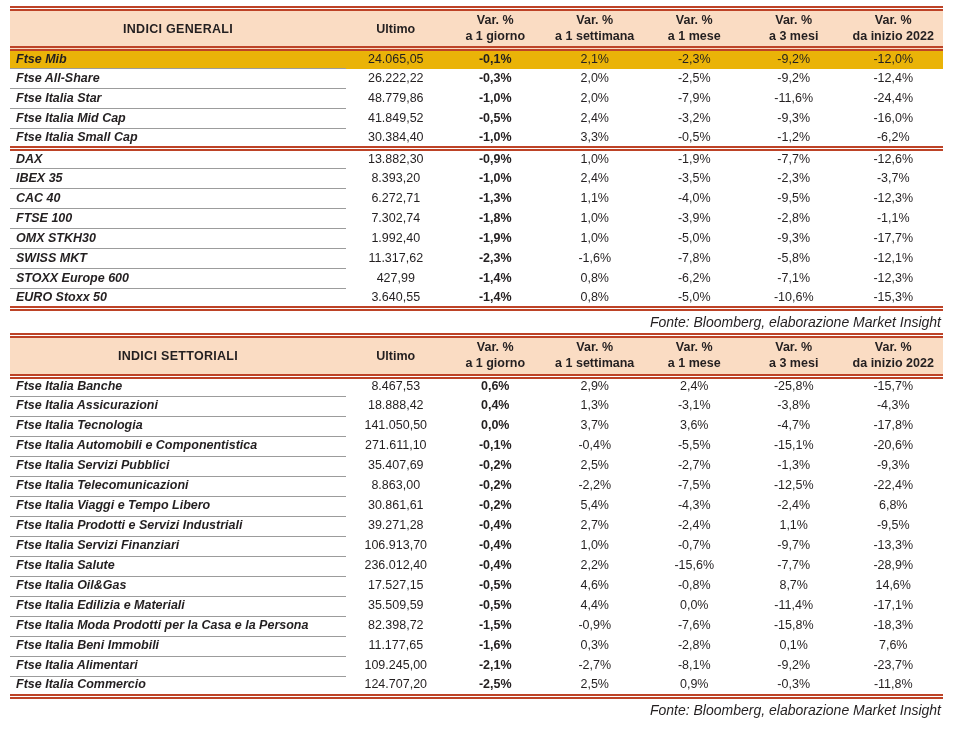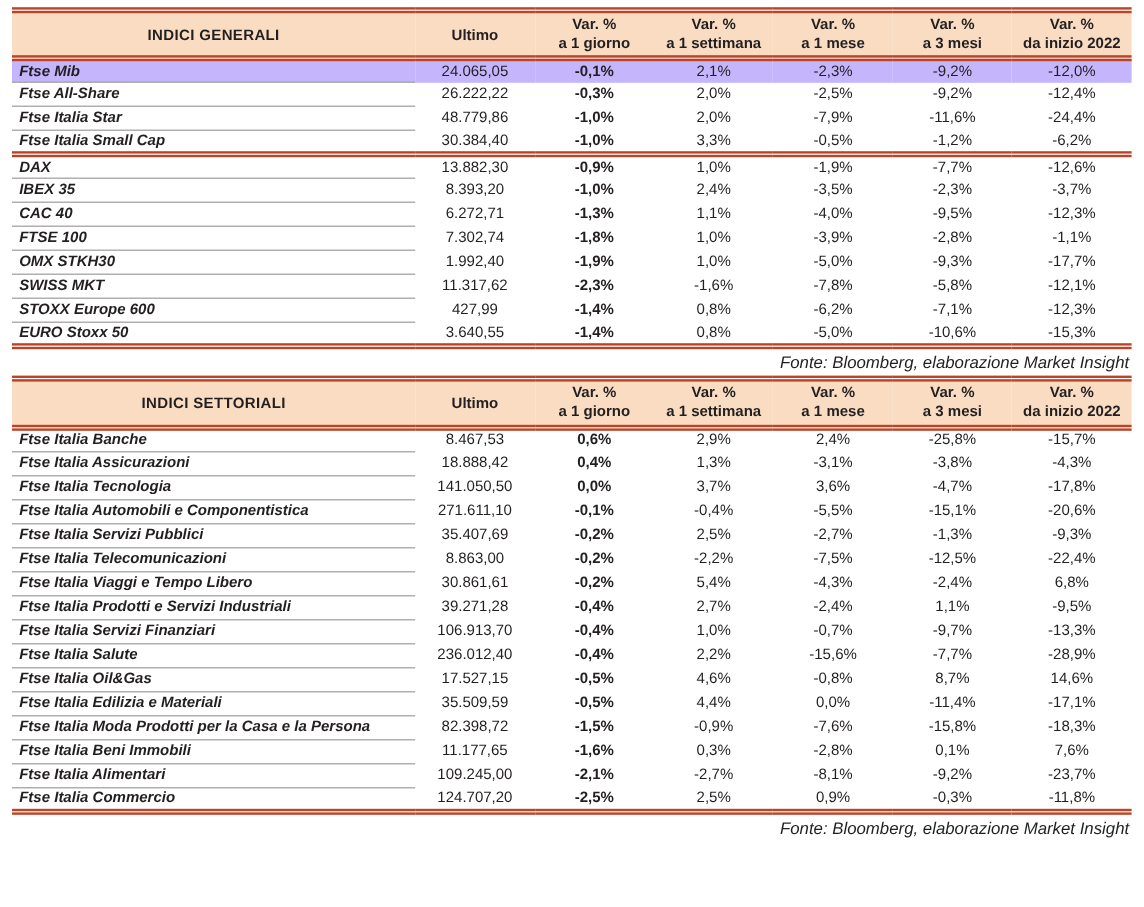--- a/index.html
+++ b/index.html
@@ -48,21 +48,21 @@
   td.name-cell {
     font-weight: bold;
     font-style: italic;
     border-bottom: 1px solid #9c9c9c;
     white-space: nowrap;
     overflow: hidden;
     text-align: left;
   }
   td.num-cell { text-align: center; }
   td.num-cell.bold { font-weight: bold; }
-  tr.highlight td { background: #c4b5fd; }
+  tr.highlight td { background: #eab308; }
   tr.group-sep td { border-top: 5px double #bd4327; }
   .fonte {
     text-align: right;
     font-style: italic;
     font-size: 14px;
     color: #231f20;
     padding: 3px 2px 3px 0;
   }
 </style>
 </head>
@@ -128,20 +128,29 @@
         <tr>
           <td class="name-cell">Ftse Italia Star</td>
           <td class="num-cell">48.779,86</td>
           <td class="num-cell bold">-1,0%</td>
           <td class="num-cell">2,0%</td>
           <td class="num-cell">-7,9%</td>
           <td class="num-cell">-11,6%</td>
           <td class="num-cell">-24,4%</td>
         </tr>
         <tr>
+          <td class="name-cell">Ftse Italia Mid Cap</td>
+          <td class="num-cell">41.849,52</td>
+          <td class="num-cell bold">-0,5%</td>
+          <td class="num-cell">2,4%</td>
+          <td class="num-cell">-3,2%</td>
+          <td class="num-cell">-9,3%</td>
+          <td class="num-cell">-16,0%</td>
+        </tr>
+        <tr>
           <td class="name-cell">Ftse Italia Small Cap</td>
           <td class="num-cell">30.384,40</td>
           <td class="num-cell bold">-1,0%</td>
           <td class="num-cell">3,3%</td>
           <td class="num-cell">-0,5%</td>
           <td class="num-cell">-1,2%</td>
           <td class="num-cell">-6,2%</td>
         </tr>
         <tr class="group-sep">
           <td class="name-cell">DAX</td>

